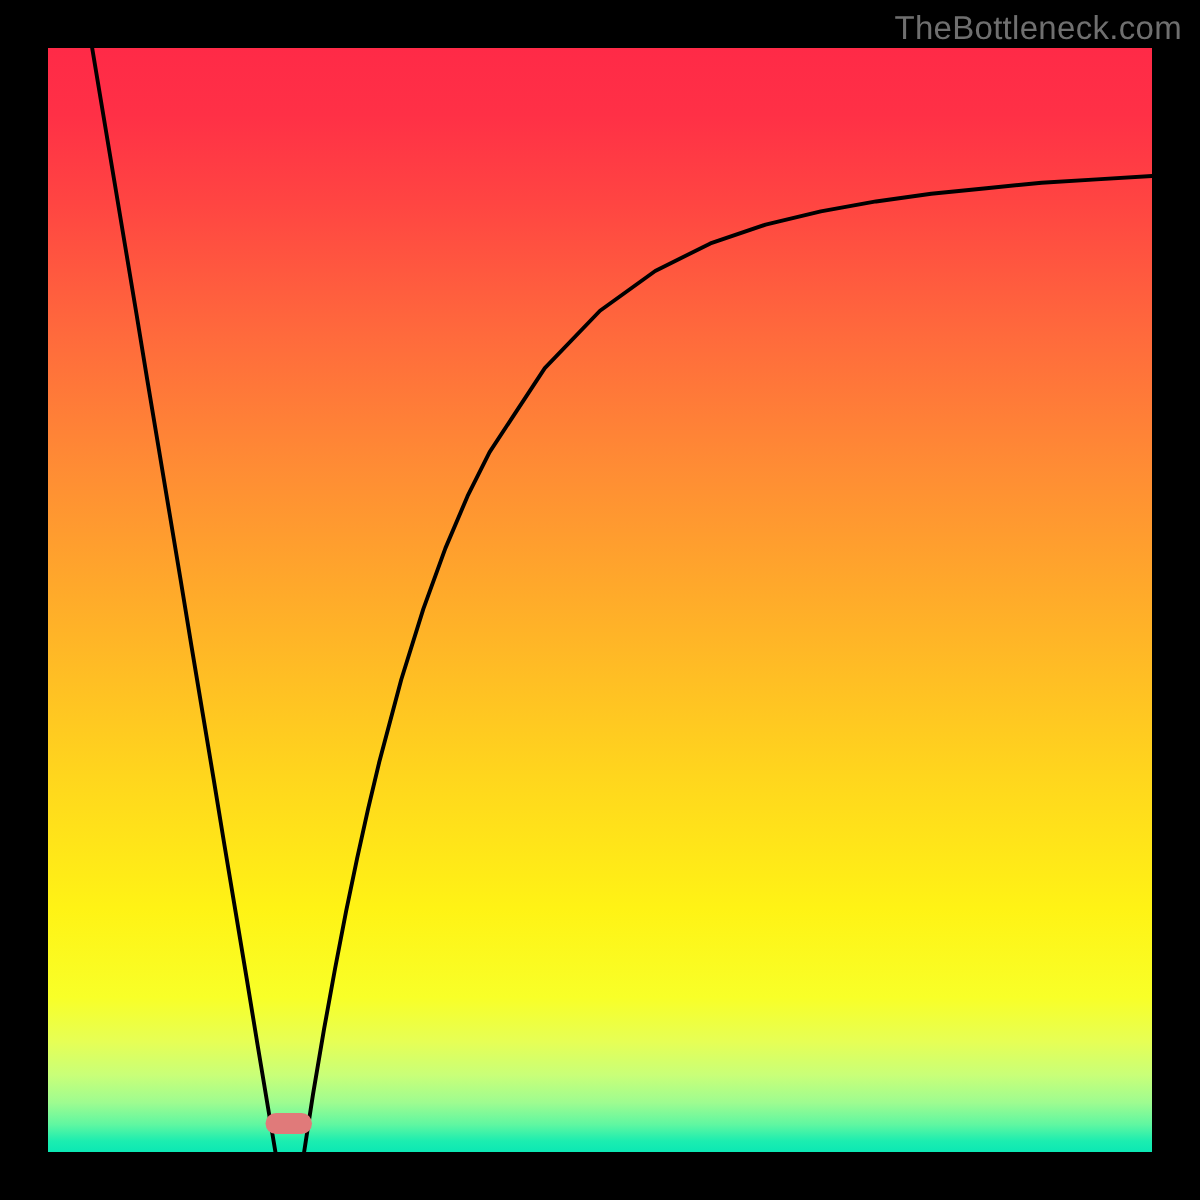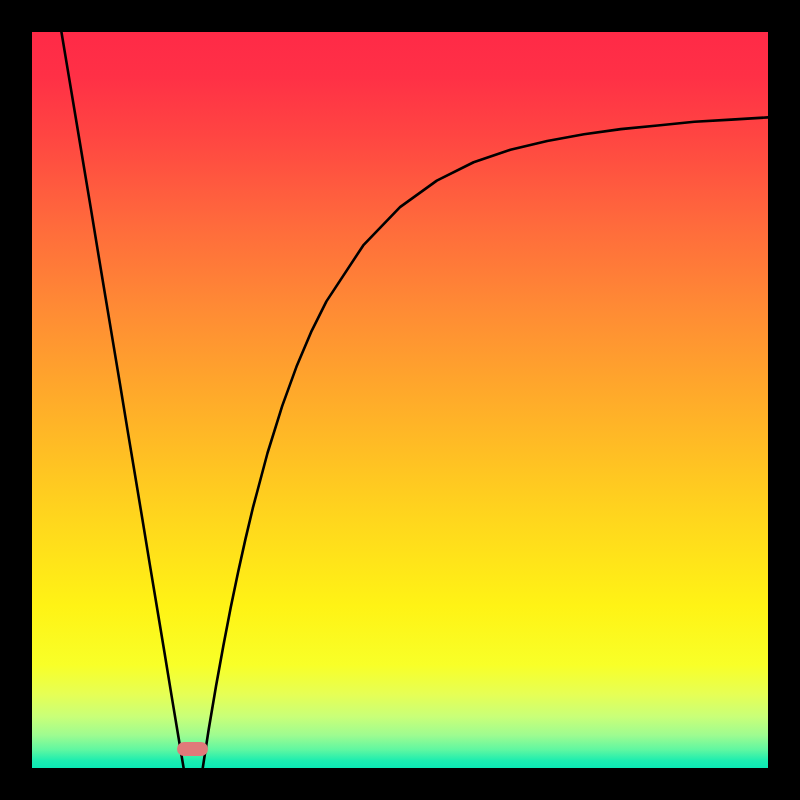--- a/index.html
+++ b/index.html
@@ -72,13 +72,14 @@
 <div class="frame">
   <div class="plot"></div>
 
   <svg class="curves" viewBox="0 0 736 736" preserveAspectRatio="none">
     <path id="left-branch" fill="none" stroke="#000" stroke-width="2.6" stroke-linecap="round" stroke-linejoin="round" d="M29.44 0.00 L36.80 44.16 L44.16 88.32 L51.52 132.48 L58.88 176.64 L66.24 221.54 L73.60 265.70 L80.96 309.86 L88.32 354.02 L95.68 398.91 L103.04 443.07 L110.40 487.23 L117.76 532.13 L125.12 576.29 L132.48 620.45 L139.84 665.34 L147.20 709.50 L151.62 736.00 "></path>
     <path id="right-branch" fill="none" stroke="#000" stroke-width="2.6" stroke-linecap="round" stroke-linejoin="round" d="M170.75 736.00 L176.64 697.73 L184.00 654.30 L191.36 613.82 L198.72 575.55 L206.08 540.22 L213.44 507.10 L220.80 476.19 L235.52 420.99 L250.24 373.89 L264.96 333.41 L279.68 298.82 L294.40 269.38 L331.20 213.44 L368.00 175.17 L404.80 148.67 L441.60 130.27 L478.40 117.76 L515.20 108.93 L552.00 102.30 L588.80 97.15 L625.60 93.47 L662.40 89.79 L699.20 87.58 L736.00 85.38 "></path>
   </svg>
 
   <div id="marker" class="marker" style="left: 176.992px; top: 741.504px; width: 30.912px; height: 14.72px; background: rgb(224, 122, 122);"></div>
 
+  <div class="watermark">TheBottleneck.com</div>
 </div>
 
 </body></html>

